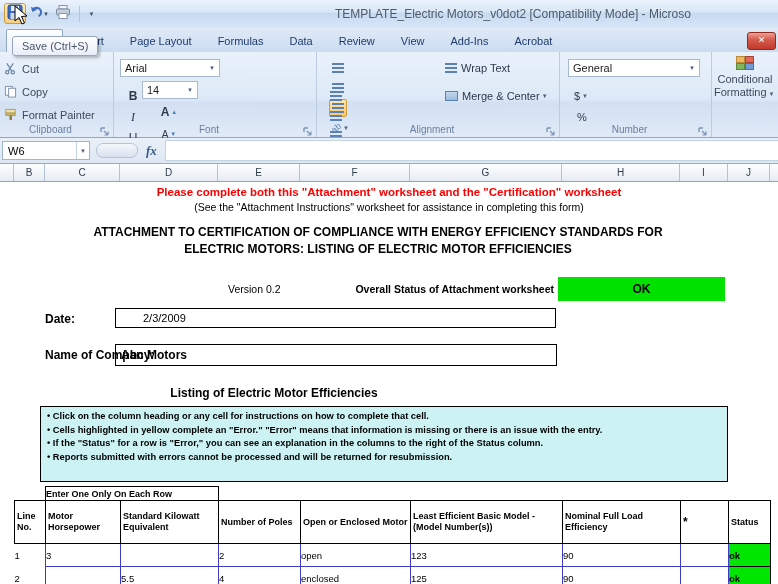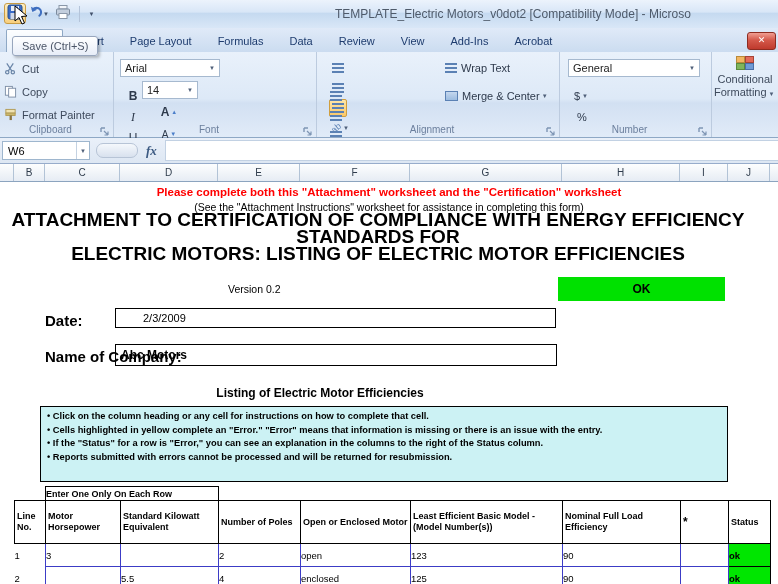--- a/index.html
+++ b/index.html
@@ -71,31 +71,31 @@
   
   .cheads{position:absolute;left:0;top:164px;width:778px;height:18px;display:flex;
     background:linear-gradient(#fdfefe,#e6ecf4);border-bottom:1px solid #8ca4bf;box-sizing:border-box;}
   .ch{border-right:1px solid #b2c3d6;font-size:10px;color:#2f3c4c;text-align:center;line-height:17px;box-sizing:border-box;}
 
   
   .sheet{position:absolute;left:0;top:182px;width:778px;height:402px;background:#fff;overflow:hidden;}
   .abs{position:absolute;}
   .red-notice{left:0;top:4px;width:778px;text-align:center;font-weight:bold;font-size:11.5px;color:#f00;}
   .sub-notice{left:0;top:19px;width:778px;text-align:center;font-size:10.5px;color:#000;}
-  .big-title{left:0;top:29px;width:756px;text-align:center;font-weight:bold;font-size:19px;line-height:17px;}
+  .big-title{left:0;top:42px;width:756px;text-align:center;font-weight:bold;font-size:12px;line-height:17px;}
   .version{left:228px;top:101px;font-size:10.5px;}
   .ostatus-label{left:290px;top:101px;width:264px;text-align:right;font-weight:bold;font-size:10.5px;}
   .ostatus-box{left:558px;top:95px;width:167px;height:24px;background:#00e100;text-align:center;
     font-weight:bold;font-size:12px;line-height:24px;}
-  .fld-label{font-weight:bold;font-size:15px;padding-left:27px;}
+  .fld-label{font-weight:bold;font-size:12px;padding-left:27px;}
   .date-box{left:115px;top:126px;width:441px;height:20px;border:1px solid #000;box-sizing:border-box;
     font-size:11px;line-height:18px;padding-left:27px;}
   .comp-box{left:115px;top:162px;width:442px;height:22px;border:1px solid #000;box-sizing:border-box;
     font-weight:bold;font-size:12px;line-height:20px;padding-left:5px;}
-  .listing-title{left:0;top:204px;width:548px;text-align:center;font-weight:bold;font-size:12px;padding-left:46px;}
+  .listing-title{left:0;top:204px;width:548px;text-align:center;font-weight:bold;font-size:12px;}
   .instr-box{left:40px;top:224px;width:688px;height:76px;background:#ccf2f4;border:1px solid #000;
     box-sizing:border-box;padding:3px 6px;}
   .instr{font-size:9.3px;font-weight:bold;line-height:13.6px;white-space:nowrap;}
   .instr::before{content:"\2022  ";}
   .mtable{position:absolute;left:14px;top:304px;width:756px;border-collapse:collapse;table-layout:fixed;}
   .mtable td{padding:0;text-align:left;vertical-align:middle;overflow:hidden;}
   .r0 td{height:13px;border:none;}
   .r0 .box{border:1px solid #000;font-weight:bold;font-size:9px;}
   .rh td{height:40px;border:1px solid #000;font-weight:bold;font-size:9px;line-height:11px;padding:1px 2px;}
   .rh .star{font-size:12px;}
@@ -387,20 +387,21 @@
     <div class="ch" style="flex:1;border-right:none"></div>
   </div>
 
   <div class="sheet">
     <div class="abs red-notice">Please complete both this "Attachment" worksheet and the "Certification" worksheet</div>
     <div class="abs sub-notice">(See the "Attachment Instructions" worksheet for assistance in completing this form)</div>
     <div class="abs big-title">
       <span>ATTACHMENT TO CERTIFICATION OF COMPLIANCE WITH ENERGY EFFICIENCY STANDARDS FOR</span><br><span>ELECTRIC MOTORS: LISTING OF ELECTRIC MOTOR EFFICIENCIES</span>
     </div>
     <div class="abs version">Version 0.2</div>
+    <div class="abs ostatus-label">Overall Status of Attachment worksheet</div>
     <div class="abs ostatus-box">OK</div>
 
     <div class="abs fld-label" style="left:18px;top:130px">Date:</div>
     <div class="abs date-box">2/3/2009</div>
 
     <div class="abs fld-label" style="left:18px;top:166px">Name of Company:</div>
     <div class="abs comp-box">Abc Motors</div>
 
     <div class="abs listing-title">Listing of Electric Motor Efficiencies</div>
 

